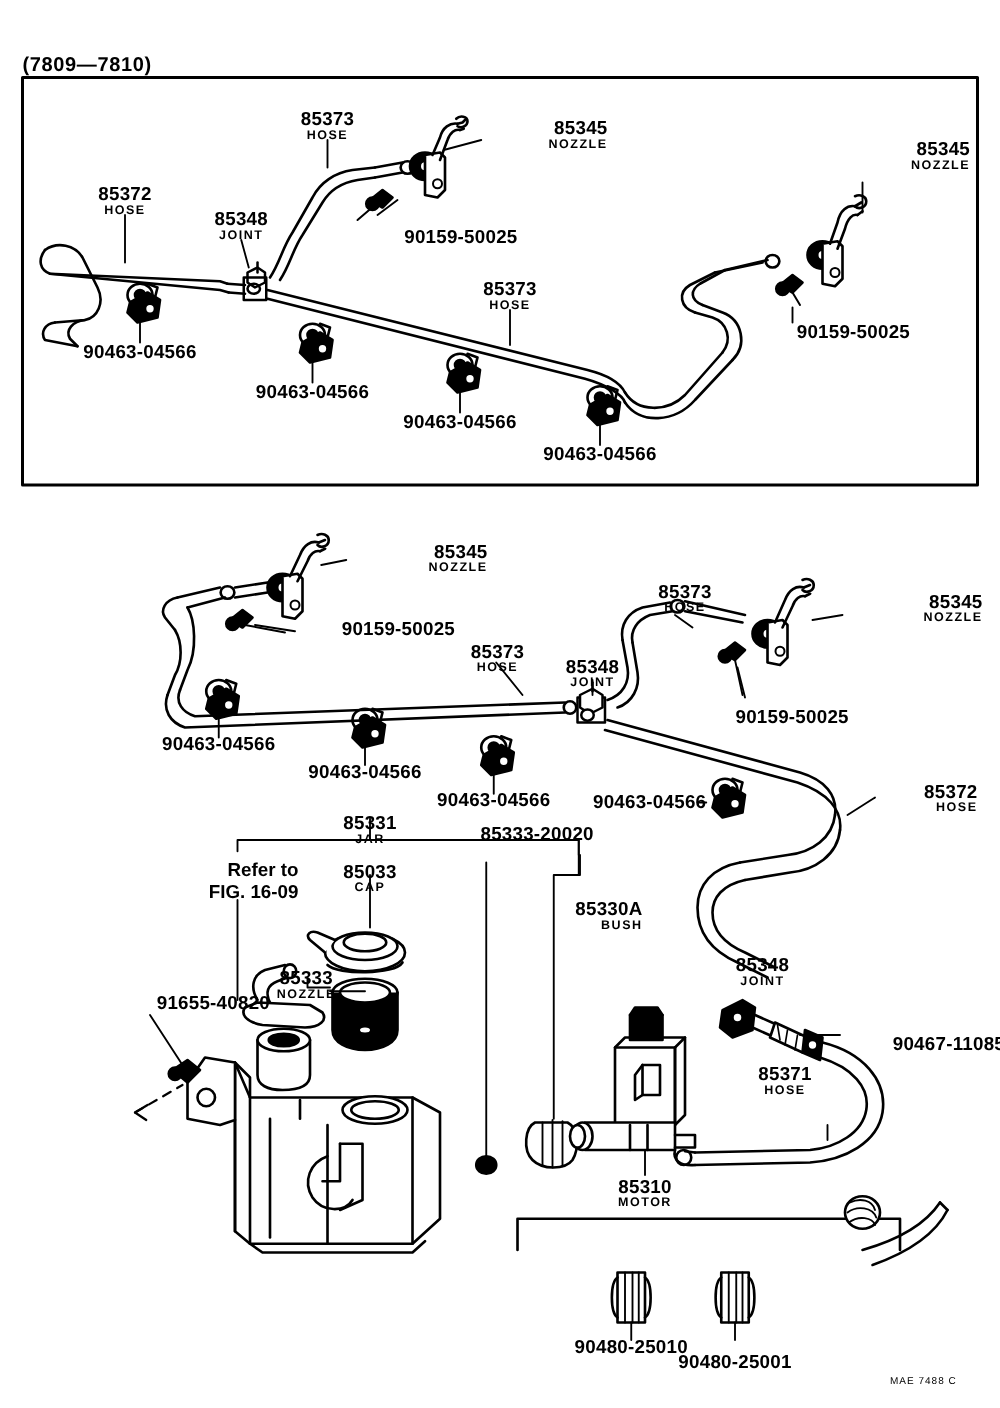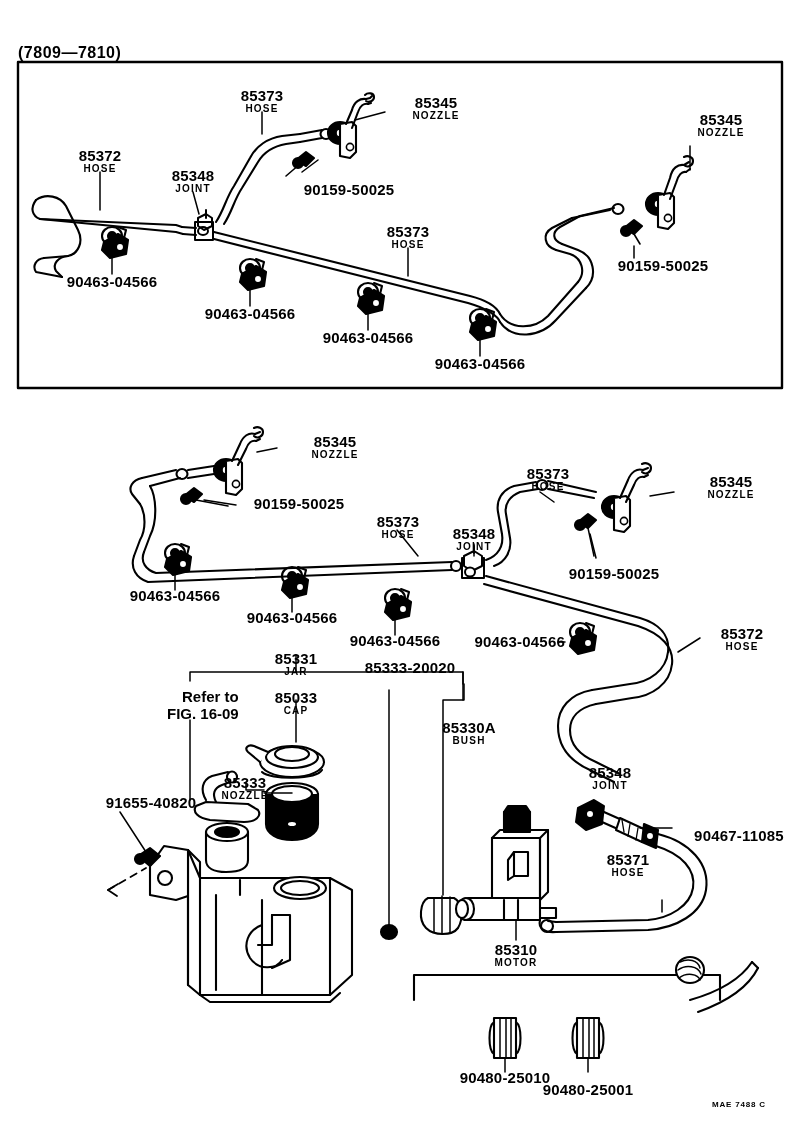--- a/index.html
+++ b/index.html
@@ -4,25 +4,25 @@
 <style>
   html,body{margin:0;padding:0;background:#ffffff;}
   body{width:800px;height:1126px;position:relative;
        font-family:"Liberation Sans", sans-serif;color:#000;}
   #sheet{position:absolute;inset:0;width:800px;height:822px;}
   svg{display:block;}
   .lbl{position:absolute;font-weight:bold;letter-spacing:.2px;white-space:nowrap;}
   .num{font-size:15px;line-height:15px;font-weight:bold;}
   .sub{font-size:10px;line-height:11px;font-weight:bold;letter-spacing:1.2px;}
   .ctr{text-align:center;}
-  .lft{text-align:center;}
+  .lft{text-align:right;}
   .rgt{text-align:right;}
   .period{position:absolute;font-size:16px;font-weight:bold;letter-spacing:.5px;}
   .refer{position:absolute;font-size:15px;font-weight:bold;line-height:17px;}
-  .corner{position:absolute;font-size:8px;font-weight:bold;letter-spacing:.8px;text-align:center;}
+  .corner{position:absolute;font-size:8px;font-weight:normal;letter-spacing:.8px;text-align:center;}
 </style>
 </head>
 <body>
 
 <div id="sheet">
 
   <svg width="800" height="1126" viewBox="0 0 800 1126">
     <g fill="none" stroke="#000" stroke-width="2.1" stroke-linecap="round" stroke-linejoin="round">
 
       <path d="M18 62 L782 62 L782 388 L18 388 Z" stroke-width="2.4"></path>

